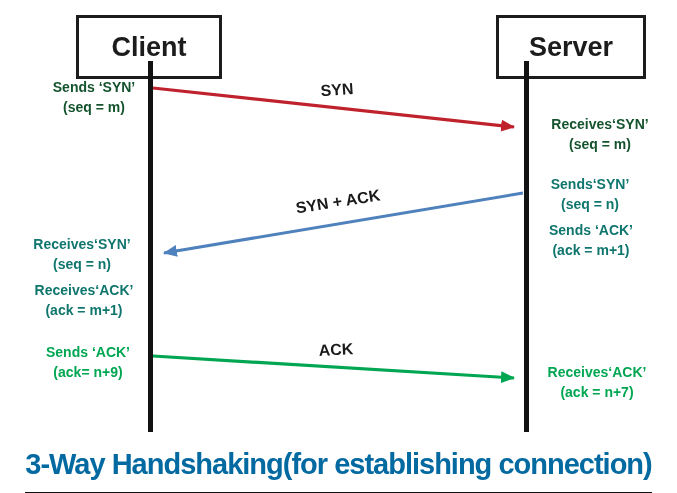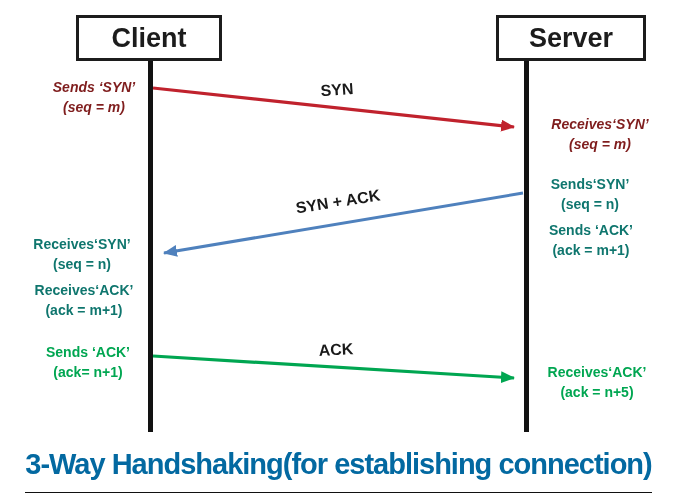--- a/index.html
+++ b/index.html
@@ -1,21 +1,21 @@
 <!DOCTYPE html>
 <html><head>
 <meta charset="utf-8">
 <style>
   html,body{margin:0;padding:0;background:#fff;}
   .stage{
     position:relative;width:677px;height:493px;background:#ffffff;
     font-family:"Liberation Sans",sans-serif;overflow:hidden;
   }
   .actor-box{
-    position:absolute;top:15px;height:46px;background:#fff;
+    position:absolute;top:15px;height:64px;background:#fff;
     border:3px solid #1c1c1c;box-sizing:border-box;
     display:flex;align-items:center;justify-content:center;
     font-size:27px;font-weight:bold;color:#1c1c1c;letter-spacing:0px;
   }
   .actor-client{left:76px;width:146px;}
   .actor-server{left:452px;width:150px;margin-left:44px;}
   .lifeline{position:absolute;top:61px;width:5px;height:371px;background:#121212;}
   .lifeline-client{left:148px;}
   .lifeline-server{left:524px;}
   .arrows{position:absolute;left:0;top:0;width:677px;height:493px;}
@@ -24,21 +24,21 @@
     white-space:nowrap;transform-origin:center;
   }
   .msg-syn{left:337px;top:81px;transform:translateX(-50%) rotate(-4deg);}
   .msg-synack{left:338px;top:193px;transform:translateX(-50%) rotate(-9deg);}
   .msg-ack{left:336px;top:341px;transform:translateX(-50%) rotate(-3deg);}
   .ann{
     position:absolute;transform:translateX(-50%);
     font-size:14px;font-weight:bold;line-height:20px;
     text-align:center;white-space:nowrap;
   }
-  .c-red{color:#7f1d1d;font-style:italic;}
+  .c-red{color:#14532d;}
   .c-blue{color:#0f766e;}
   .c-green{color:#00a651;}
   .ann-red-left{left:94px;top:77px;}
   .ann-red-right{left:600px;top:114px;}
   .ann-blue-right-syn{left:590px;top:174px;}
   .ann-blue-right-ack{left:591px;top:220px;}
   .ann-blue-left-syn{left:82px;top:234px;}
   .ann-blue-left-ack{left:84px;top:280px;}
   .ann-green-left{left:88px;top:342px;}
   .ann-green-right{left:597px;top:362px;}
@@ -107,24 +107,24 @@
   <div class="ann c-blue ann-blue-left-syn">
     <div>Receives‘SYN’</div>
     <div>(seq = n)</div>
   </div>
   <div class="ann c-blue ann-blue-left-ack">
     <div>Receives‘ACK’</div>
     <div>(ack = m+1)</div>
   </div>
   <div class="ann c-green ann-green-left">
     <div>Sends ‘ACK’</div>
-    <div>(ack= n+1)</div>
+    <div>(ack= n+9)</div>
   </div>
   <div class="ann c-green ann-green-right">
     <div>Receives‘ACK’</div>
-    <div>(ack = n+5)</div>
+    <div>(ack = n+7)</div>
   </div>
 
   <div class="title">
     <span>3-Way Handshaking(for establishing connection)</span>
   </div>
 
 </div>
 
 </body></html>

